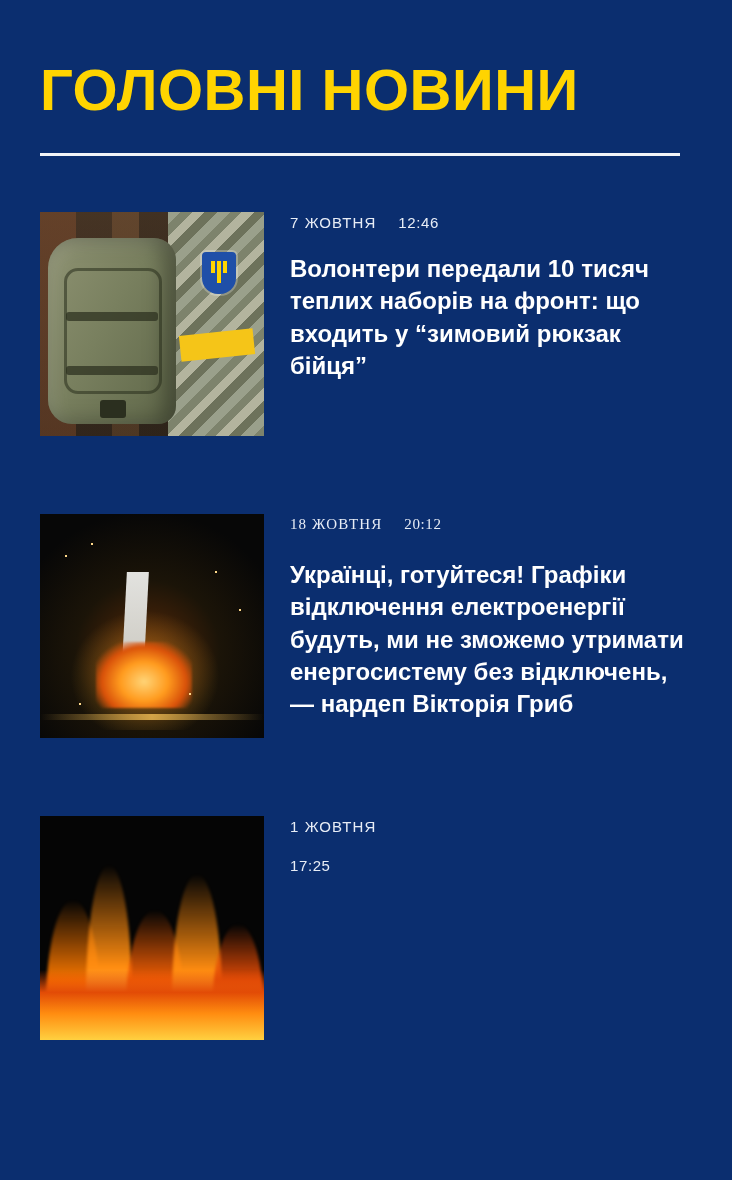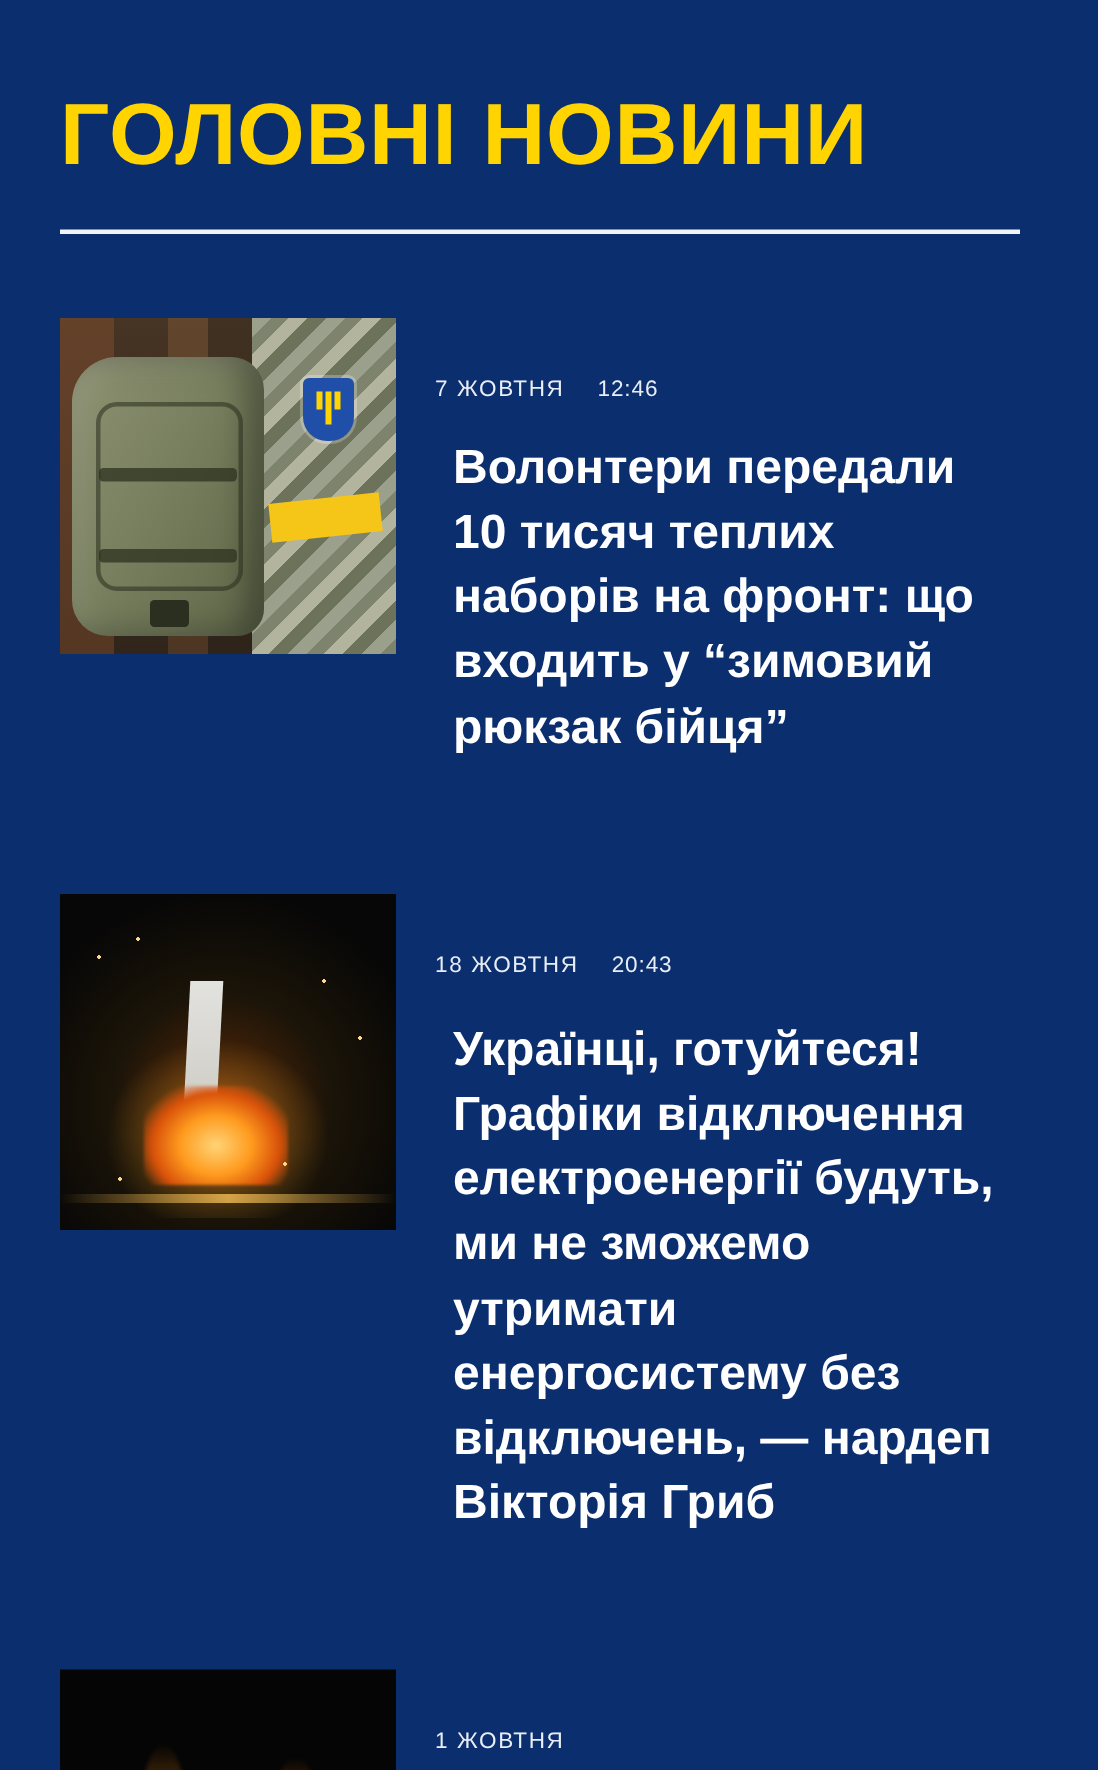--- a/index.html
+++ b/index.html
@@ -73,32 +73,32 @@
   }
   .meta {
     display: flex;
     align-items: baseline;
     gap: 22px;
     color: #e8edf6;
     font-size: 15px;
     letter-spacing: 1.1px;
     margin-bottom: 22px;
   }
-  .meta .date { text-transform: uppercase; margin-top: 37px; }
+  .meta .date { text-transform: uppercase; }
   .meta .time { letter-spacing: 0.6px; }
   .headline {
     color: #ffffff;
-    font-size: 32px;
+    font-size: 24px;
     font-weight: bold;
     line-height: 1.35;
-    margin: 12px;
-  }
-
-  
-  .news-item.item-2 .meta { margin-bottom: 26px; }
+    margin: 0;
+  }
+
+  
+  .news-item.item-2 .meta { margin-bottom: 26px; font-family: Liberation Serif, serif; }
   .news-item.item-3 .meta { margin-bottom: 34px; flex-direction: column; }
 
   
   .thumb-backpack {
     background: linear-gradient(180deg, #4b3a2a 0%, #3a2f24 55%, #2b241c 100%);
   }
   .thumb-backpack .wall {
     position: absolute; inset: 0;
     background:
       linear-gradient(90deg, rgba(120,70,40,.55) 0 16%, rgba(60,40,25,.35) 16% 32%, rgba(140,90,50,.35) 32% 44%, rgba(50,35,22,.4) 44% 100%);
@@ -256,21 +256,21 @@
       <div class="thumb thumb-night">
         <div class="glow"></div>
         <div class="stack"></div>
         <div class="blaze"></div>
         <div class="lights"></div>
         <div class="road"></div>
       </div>
       <div class="news-body">
         <div class="meta">
           <span class="date">18 ЖОВТНЯ</span>
-          <span class="time">20:43</span>
+          <span class="time">20:12</span>
         </div>
         <p class="headline">Українці, готуйтеся! Графіки відключення електроенергії будуть, ми не зможемо утримати енергосистему без відключень, — нардеп Вікторія Гриб</p>
       </div>
     </div>
 
     <div class="news-item item-3">
       <div class="thumb thumb-flames">
         <div class="f" style="left:6px; width:54px; height:150px; background:linear-gradient(0deg,#ffe066,#ff7a00 45%,rgba(180,30,0,0));"></div>
         <div class="f" style="left:46px; width:46px; height:185px; background:linear-gradient(0deg,#fff0a0,#ff8c10 45%,rgba(180,30,0,0));"></div>
         <div class="f" style="left:86px; width:58px; height:140px; background:linear-gradient(0deg,#ffd24a,#f35f05 50%,rgba(150,20,0,0));"></div>

